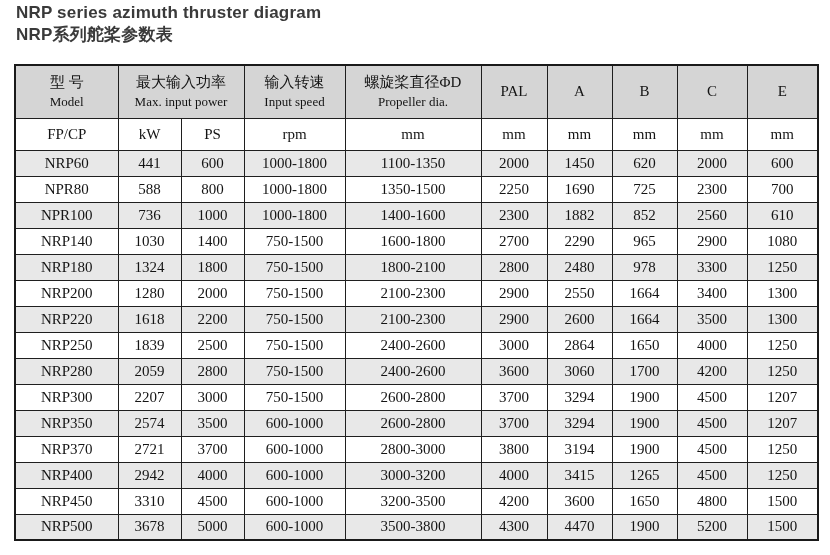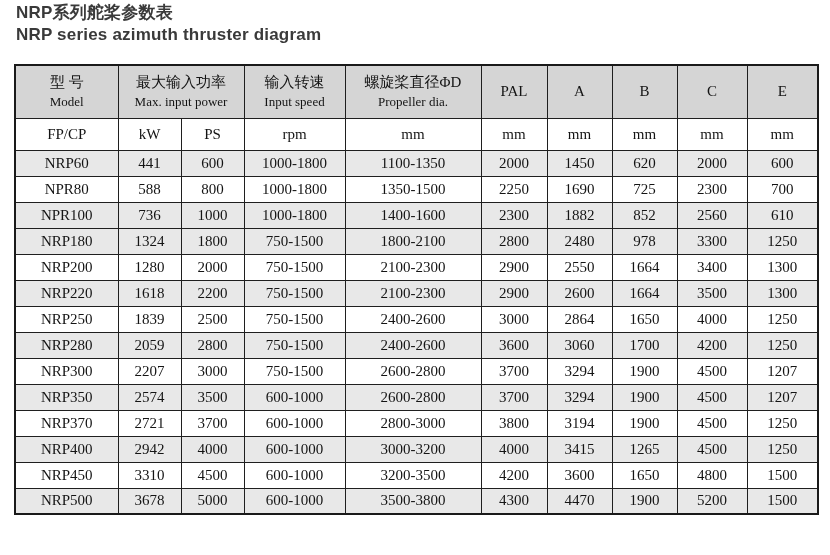--- a/index.html
+++ b/index.html
@@ -55,22 +55,22 @@
     height: 32px;
     background: #ffffff;
   }
   tbody td { height: 26px; background: #ffffff; }
   tbody tr.stripe td { background: #e8e8e8; }
 </style>
 </head>
 <body>
 
 <div class="titles">
+  <div class="title-line">NRP series azimuth thruster diagram</div>
   <div class="title-line">NRP系列舵桨参数表</div>
-  <div class="title-line">NRP series azimuth thruster diagram</div>
 </div>
 
 <table class="spec">
   <colgroup>
     <col style="width:103px">
       <col style="width:63px">
       <col style="width:63px">
     <col style="width:101px">
       <col style="width:136px">
       <col style="width:66px">
@@ -146,20 +146,32 @@
         <td>736</td>
         <td>1000</td>
         <td>1000-1800</td>
         <td>1400-1600</td>
         <td>2300</td>
         <td>1882</td>
         <td>852</td>
         <td>2560</td>
         <td>610</td>
       </tr>
+      <tr>
+        <td>NRP140</td>
+        <td>1030</td>
+        <td>1400</td>
+        <td>750-1500</td>
+        <td>1600-1800</td>
+        <td>2700</td>
+        <td>2290</td>
+        <td>965</td>
+        <td>2900</td>
+        <td>1080</td>
+      </tr>
       <tr class="stripe">
         <td>NRP180</td>
         <td>1324</td>
         <td>1800</td>
         <td>750-1500</td>
         <td>1800-2100</td>
         <td>2800</td>
         <td>2480</td>
         <td>978</td>
         <td>3300</td>

